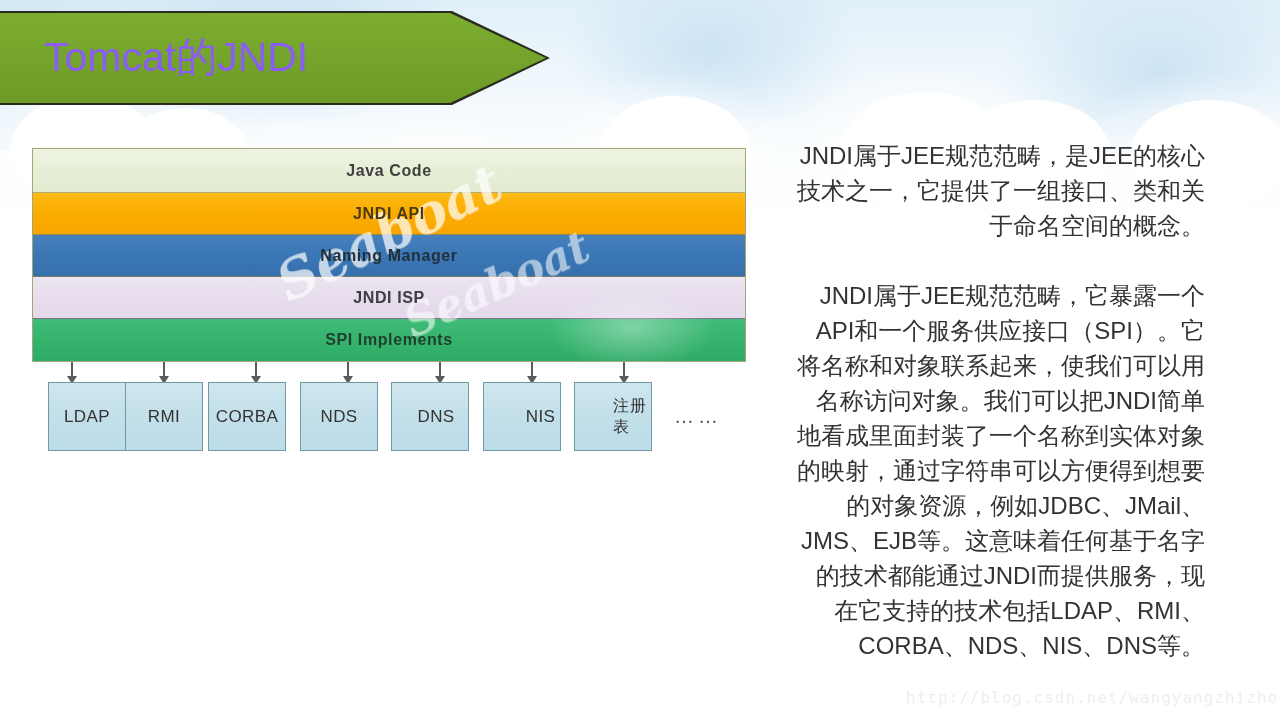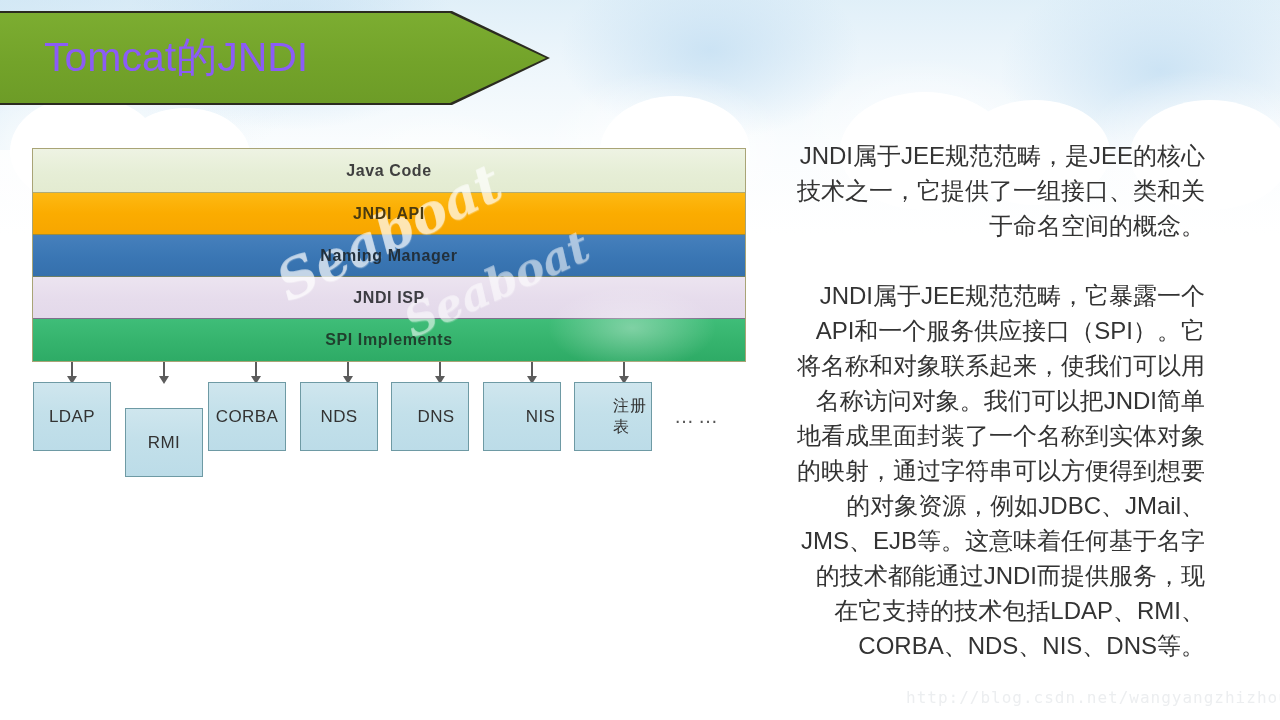--- a/index.html
+++ b/index.html
@@ -274,24 +274,24 @@
   <div class="wm wm-b">Seaboat</div>
 
   <div class="arrow" style="left:71px;"></div>
   <div class="arrow" style="left:163px;"></div>
   <div class="arrow" style="left:255px;"></div>
   <div class="arrow" style="left:347px;"></div>
   <div class="arrow" style="left:439px;"></div>
   <div class="arrow" style="left:531px;"></div>
   <div class="arrow" style="left:623px;"></div>
 
-  <div class="pbox" style="left:33px;">
+  <div class="pbox" style="left:48px;">
     <span>LDAP</span>
   </div>
-  <div class="pbox" style="left:125px;margin-top:26px;">
+  <div class="pbox" style="left:125px;">
     <span>RMI</span>
   </div>
   <div class="pbox" style="left:208px;">
     <span>CORBA</span>
   </div>
   <div class="pbox" style="left:300px;">
     <span>NDS</span>
   </div>
   <div class="pbox" style="left:391px;padding-left:12px;">
     <span>DNS</span>

